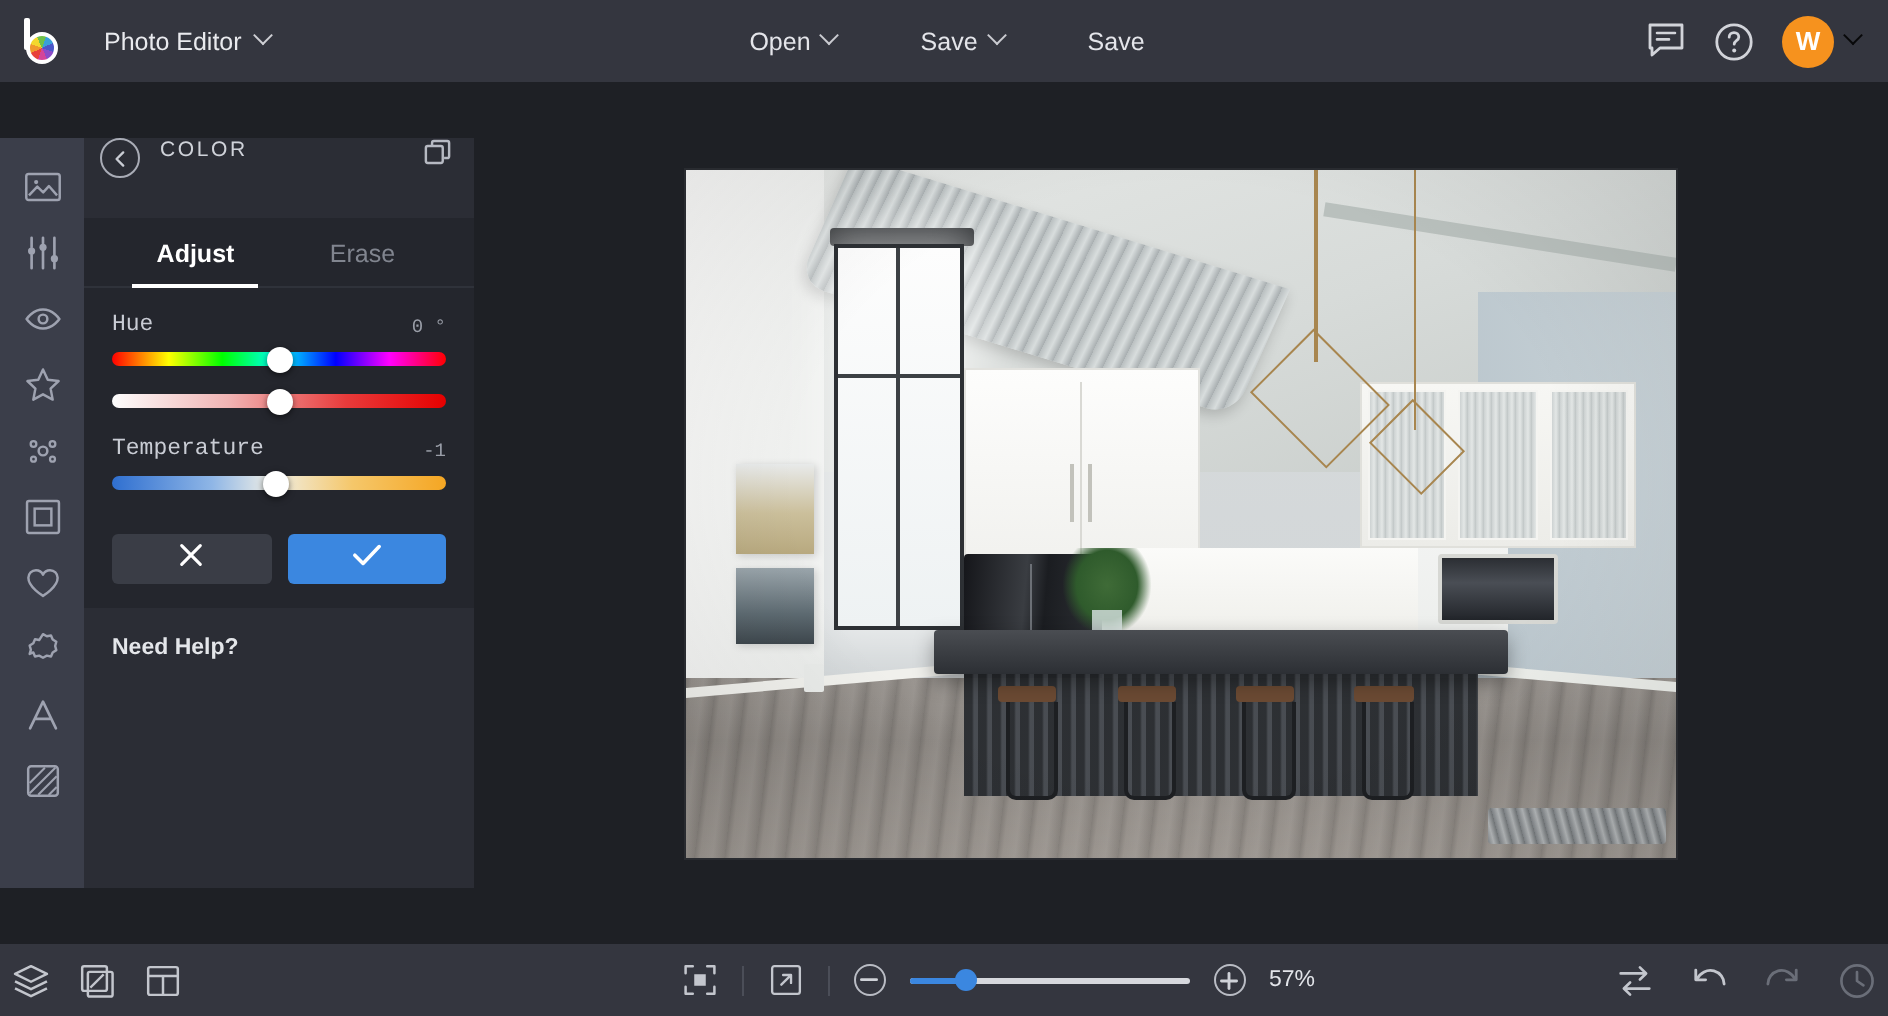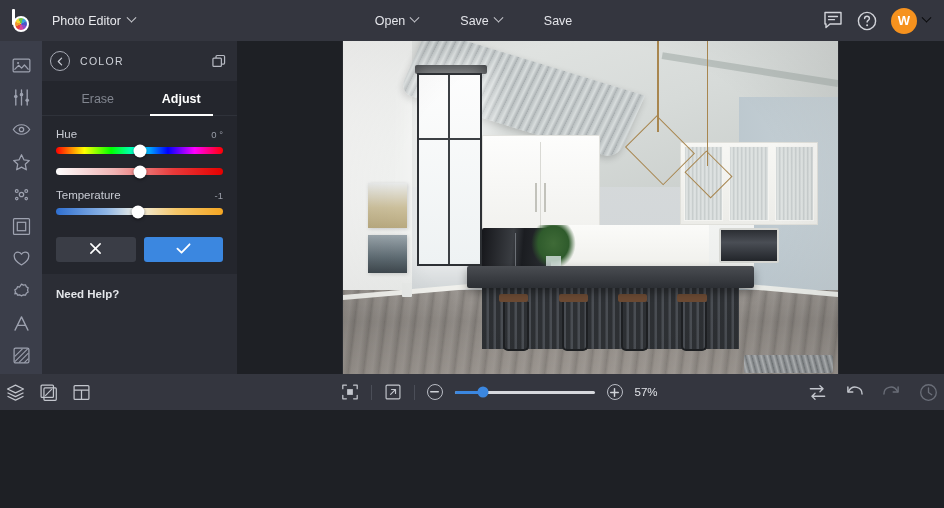--- a/index.html
+++ b/index.html
@@ -9,24 +9,25 @@
     height: 508px;
     overflow: hidden;
     background: #1e2025;
     font-family: "Liberation Sans", sans-serif;
     -webkit-font-smoothing: antialiased;
   }
 
   .app {
     position: relative;
     width: 944px;
-    height: 410px;
+    height: 508px;
     display: flex;
     flex-direction: column;
     background: #1e2025;
+    gap: 28px;
   }
 
   
   .topbar {
     height: 41px;
     min-height: 41px;
     background: #34363f;
     display: flex;
     align-items: center;
     position: relative;
@@ -191,21 +192,20 @@
     width: 195px;
     min-width: 195px;
     background: #2b2d35;
     display: flex;
     flex-direction: column;
   }
 
   .panel-head {
     height: 40px;
     display: flex;
-    align-items: center;
     padding: 0 10px 0 8px;
     gap: 10px;
   }
   .back-circle {
     width: 20px;
     height: 20px;
     border-radius: 50%;
     border: 1.3px solid #a9acb6;
     display: flex;
     align-items: center;
@@ -256,20 +256,21 @@
   }
 
   .sliders { padding: 12px 14px 0; }
 
   .slider-row { margin-bottom: 14px; }
   .slider-label-line {
     display: flex;
     align-items: flex-end;
     justify-content: space-between;
     margin-bottom: 7px;
+    font-family: Liberation Mono, monospace;
   }
   .slider-name { color: #c9ccd4; font-size: 11.5px; }
   .slider-val { color: #9a9ea8; font-size: 9.5px; }
 
   .slider-track {
     position: relative;
     height: 7px;
     border-radius: 4px;
     cursor: pointer;
   }
@@ -767,22 +768,22 @@
           <svg width="15" height="15" viewBox="0 0 16 16" fill="none">
             <rect x="1" y="4.3" width="9" height="9" rx="1" stroke="#b6b9c2" stroke-width="1.3"></rect>
             <path d="M4.3 4.3V2.6a1 1 0 011-1h7.1a1 1 0 011 1v7.1a1 1 0 01-1 1h-1.7" stroke="#b6b9c2" stroke-width="1.3"></path>
           </svg>
         </div>
       </div>
 
       <div class="panel-card">
 
         <div class="tabs">
+          <div class="tab active">Adjust</div>
           <div class="tab">Erase</div>
-          <div class="tab active">Adjust</div>
         </div>
 
         <div class="sliders">
 
           <div class="slider-row">
             <div class="slider-label-line">
               <span class="slider-name">Hue</span>
               <span class="slider-val">0 °</span>
             </div>
             <div class="slider-track track-hue">

